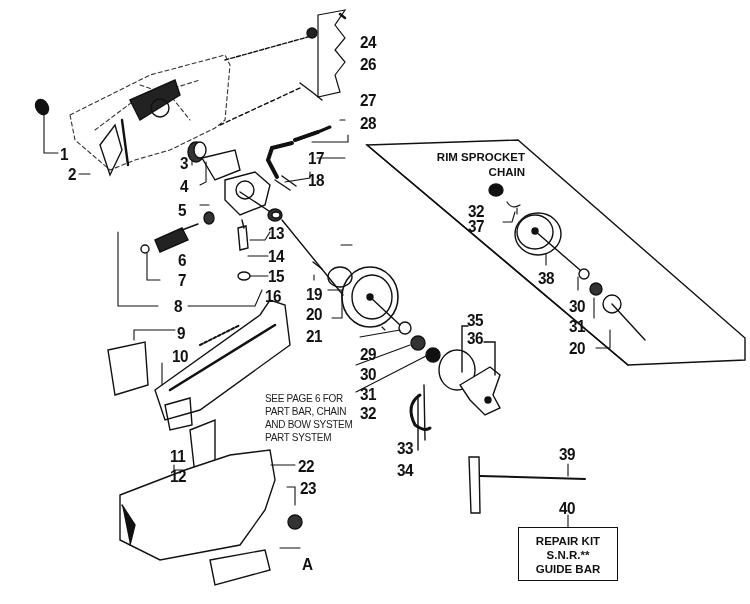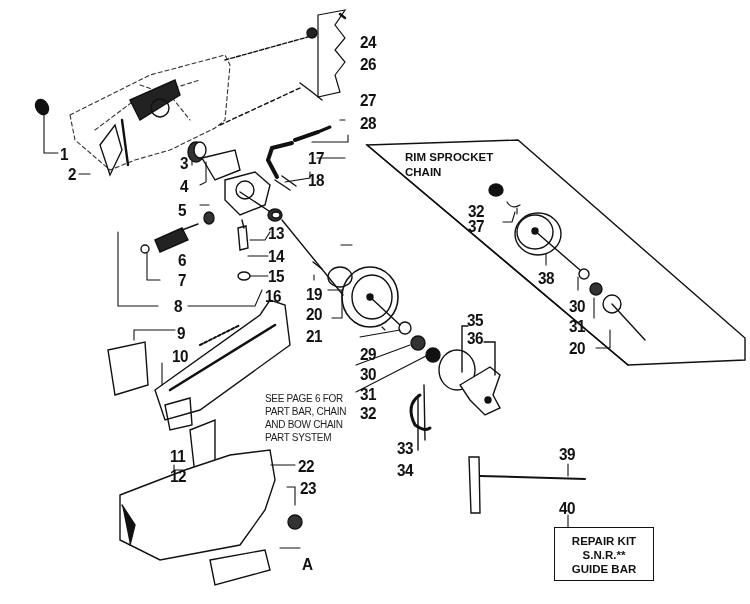--- a/index.html
+++ b/index.html
@@ -1,21 +1,21 @@
 <!DOCTYPE html>
 <html><head>
 <meta charset="utf-8">
 <style>
   html, body { margin:0; padding:0; background:#ffffff; }
   #stage { position:relative; width:750px; height:604px; overflow:hidden; background:#fff; font-family:"Liberation Sans", sans-serif; }
   svg.art { position:absolute; left:0; top:0; }
   .lbl { position:absolute; font-family:"Liberation Sans", sans-serif; font-weight:bold; font-size:17px; color:#111; line-height:1; letter-spacing:-0.5px; transform:scaleX(0.9); transform-origin:left top; }
-  .box-title { position:absolute; font-weight:bold; font-size:11.5px; color:#111; text-align:left; line-height:15px; }
+  .box-title { position:absolute; font-weight:bold; font-size:11.5px; color:#111; text-align:right; line-height:15px; }
   .note { position:absolute; font-size:10px; color:#222; line-height:13px; letter-spacing:-0.3px; }
-  .kit { position:absolute; left:518px; top:527px; width:100px; height:54px; border:1.5px solid #111; box-sizing:border-box; font-weight:bold; font-size:11.5px; color:#111; text-align:center; padding-top:6px; line-height:14px;margin-left:36px; }
+  .kit { position:absolute; left:518px; top:527px; width:100px; height:54px; border:1.5px solid #111; box-sizing:border-box; font-weight:bold; font-size:11.5px; color:#111; text-align:center; padding-top:6px; line-height:14px; }
   .wm { position:absolute; left:192px; top:407px; font-size:31px; color:rgba(190,190,190,0.55); letter-spacing:1px; font-family:"Liberation Sans", sans-serif; white-space:nowrap; -webkit-text-stroke:1px rgba(150,150,150,0.6); color:transparent; }
 </style>
 </head>
 <body>
 
 <div id="stage">
 
   <svg class="art" width="750" height="604" viewBox="0 0 750 604">
     <g fill="none" stroke="#111" stroke-width="1.4" stroke-linecap="round">
 
@@ -175,21 +175,21 @@
   </svg>
 
   <div class="box-title" style="left:405px; top:150px; width:120px;">
     <div>RIM SPROCKET</div>
     <div>CHAIN</div>
   </div>
 
   <div class="note" style="left:265px; top:392px;">
     <div>SEE PAGE 6 FOR</div>
     <div>PART BAR, CHAIN</div>
-    <div>AND BOW CHAIN</div>
+    <div>AND BOW SYSTEM</div>
     <div>PART SYSTEM</div>
   </div>
 
 
   <div class="kit">
     <div>REPAIR KIT</div>
     <div>S.N.R.**</div>
     <div>GUIDE BAR</div>
   </div>
 

